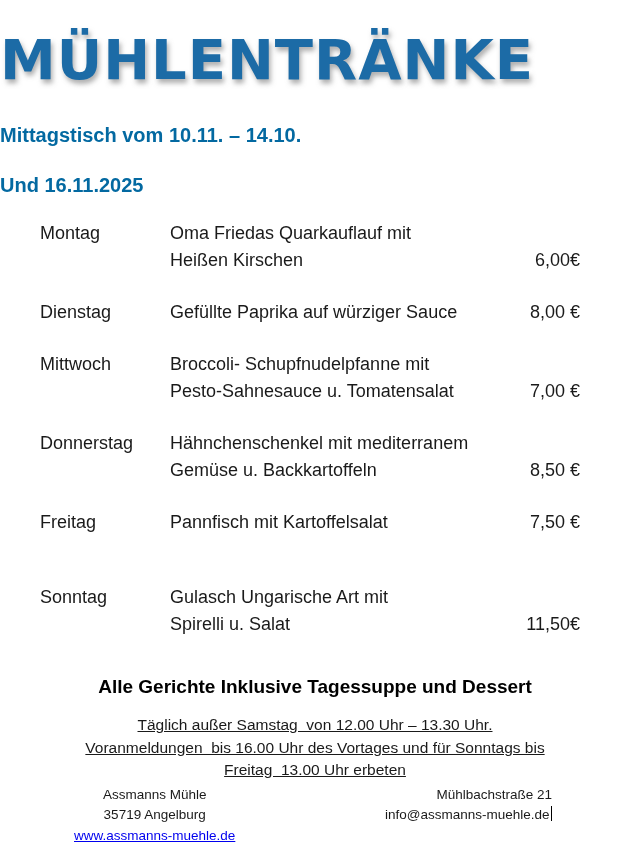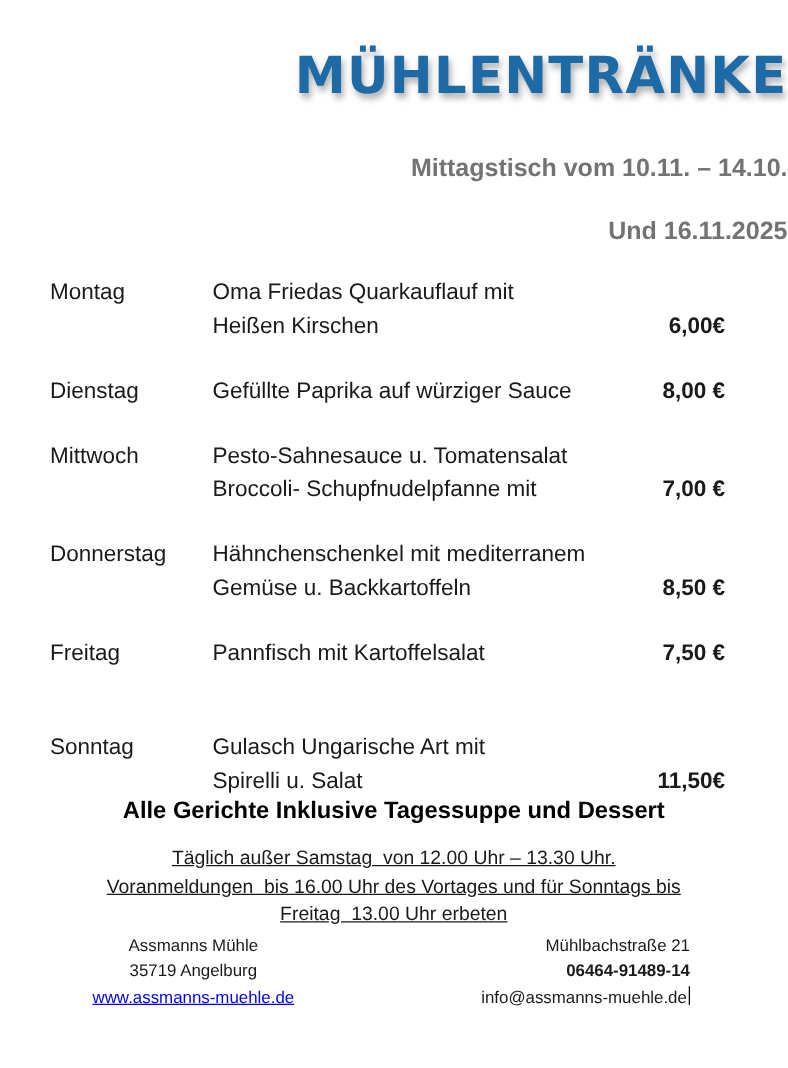--- a/index.html
+++ b/index.html
@@ -9,54 +9,55 @@
     font-family: "Liberation Sans", sans-serif;
     color: #1a1a1a;
     overflow: hidden;
   }
   .page { width: 630px; height: 854px; position: relative; }
 
   .logo {
     margin-top: 12px;
     height: 96px;
     line-height: 96px;
-    text-align: right;
+    text-align: left;
     font-family: "DejaVu Sans", sans-serif;
     font-weight: bold;
-    font-size: 41px;
+    font-size: 56px;
     letter-spacing: 1px;
     color: #1c6ba6;
     text-shadow: 2px 4px 5px rgba(110,110,110,0.55);
     white-space: nowrap;
   }
 
   .title {
-    text-align: right;
+    text-align: left;
     font-weight: bold;
     font-size: 20px;
-    color: #737373;
+    color: #0369a1;
     line-height: 26px;
   }
   .title-1 { margin-top: 14px; }
   .title-2 { margin-top: 24px; }
 
   .menu { margin: 22px 50px 0 40px; }
   .menu-row {
     display: flex;
     align-items: flex-start;
     font-size: 18px;
     line-height: 27px;
     margin-bottom: 25px;
   }
   .menu-row:last-child { margin-bottom: 0; margin-top: 48px; }
   .menu-day { width: 130px; flex-shrink: 0; }
   .menu-dish { flex: 1; }
-  .menu-price { margin-left: auto; align-self: flex-end; white-space: pre; font-weight: bold; }
+  .menu-price { margin-left: auto; align-self: flex-end; white-space: pre; }
 
   .note {
+    margin-top: 38px;
     text-align: center;
     font-weight: bold;
     font-size: 19px;
     color: #000;
   }
 
   .info {
     margin-top: 16px;
     text-align: center;
     font-size: 15.5px;
@@ -114,22 +115,22 @@
       <div class="menu-day">Dienstag</div>
       <div class="menu-dish">
         <div>Gefüllte Paprika auf würziger Sauce</div>
       </div>
       <div class="menu-price">8,00 €</div>
     </div>
 
     <div class="menu-row">
       <div class="menu-day">Mittwoch</div>
       <div class="menu-dish">
+        <div>Broccoli- Schupfnudelpfanne mit</div>
         <div>Pesto-Sahnesauce u. Tomatensalat</div>
-        <div>Broccoli- Schupfnudelpfanne mit</div>
       </div>
       <div class="menu-price">7,00 €</div>
     </div>
 
     <div class="menu-row">
       <div class="menu-day">Donnerstag</div>
       <div class="menu-dish">
         <div>Hähnchenschenkel mit mediterranem</div>
         <div>Gemüse u. Backkartoffeln</div>
       </div>
@@ -165,20 +166,19 @@
   </div>
 
   <div class="footer">
     <div class="footer-left">
       <div>Assmanns Mühle</div>
       <div>35719 Angelburg</div>
       <div><span class="link">www.assmanns-muehle.de</span></div>
     </div>
     <div class="footer-right">
       <div>Mühlbachstraße 21</div>
-      <div class="phone">06464-91489-14</div>
       <div>
         <span>info@assmanns-muehle.de</span><span class="caret"></span>
       </div>
     </div>
   </div>
 
 </div>
 
 </body></html>

